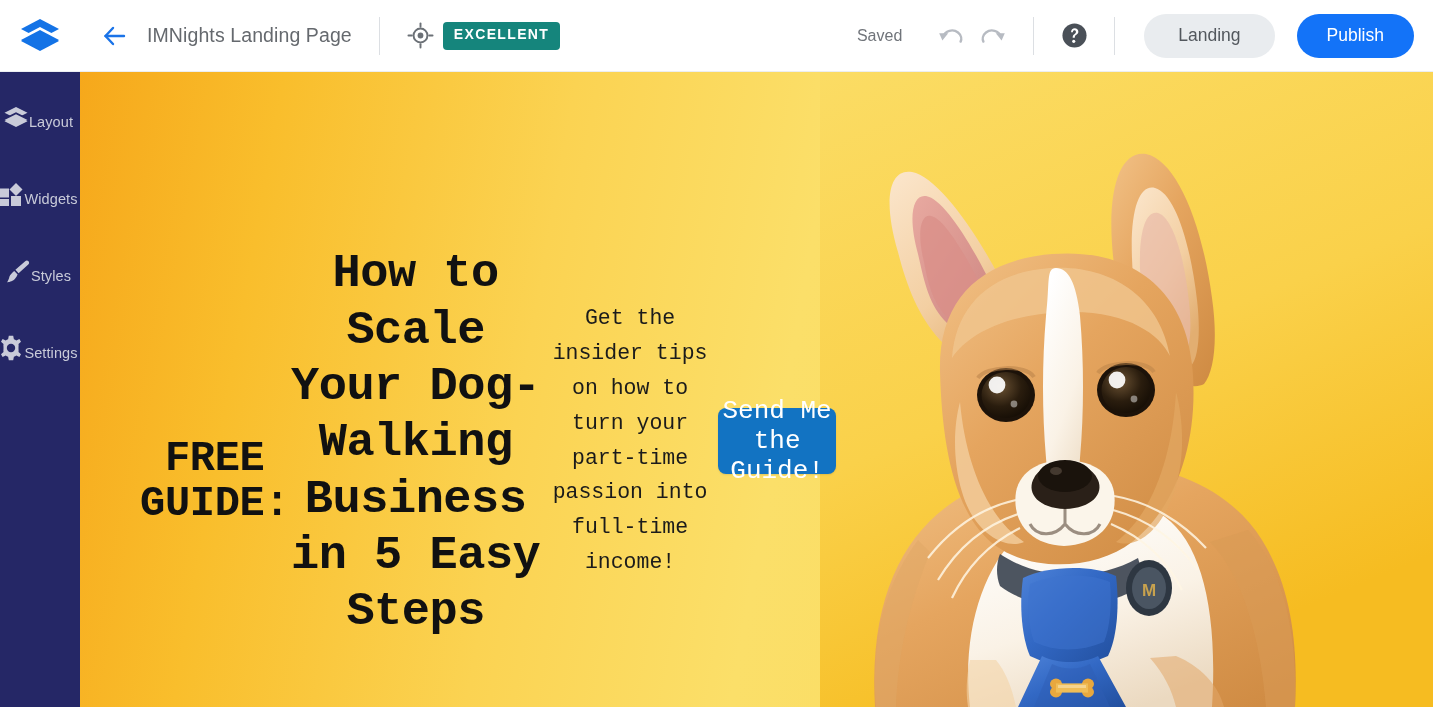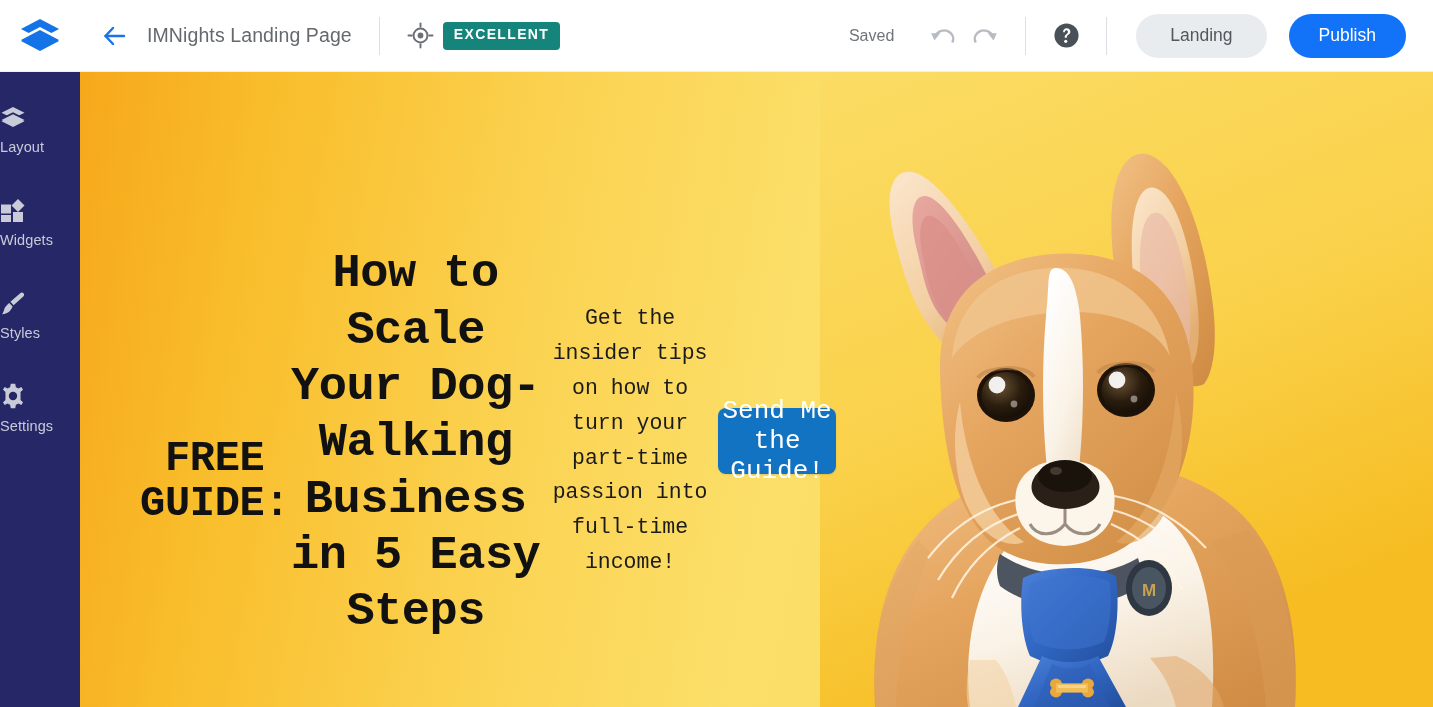--- a/index.html
+++ b/index.html
@@ -15,21 +15,21 @@
   
   .topbar {
     position: absolute; top: 0; left: 0;
     width: 1433px; height: 72px;
     background: #ffffff;
     display: flex; align-items: center;
     border-bottom: 1px solid #eceef1;
     z-index: 20;
   }
   .tb-left { display: flex; align-items: center; height: 100%; }
-  .tb-right { display: flex; align-items: center; height: 100%; margin-left: auto; padding-right: 27px; }
+  .tb-right { display: flex; align-items: center; height: 100%; margin-left: auto; padding-right: 19px; }
 
   .logo-btn {
     width: 80px; height: 72px;
     display: flex; align-items: center; justify-content: center;
   }
   .logo-svg { width: 44px; height: 40px; display: block; }
 
   .back-btn {
     width: 56px; height: 72px;
     display: flex; align-items: center; justify-content: center;
@@ -115,22 +115,22 @@
     position: absolute; top: 72px; left: 0;
     width: 80px; height: 635px;
     background: #252766;
     padding-top: 22px;
     z-index: 15;
   }
   .side-item {
     width: 80px;
     padding: 10px 4px 10px 0;
     margin-bottom: 22px;
-    display: flex; flex-direction: column;
-    justify-content: center;
+    display: flex; flex-direction: row;
+    align-items: center; justify-content: center;
     cursor: pointer;
   }
   .side-icon { height: 26px; margin-bottom: 9px; display: flex; align-items: flex-end; }
   .side-icon svg { display: block; }
   .side-label {
     color: #c9cbd9;
     font-size: 14.5px;
     letter-spacing: 0.1px;
     white-space: nowrap;
   }

